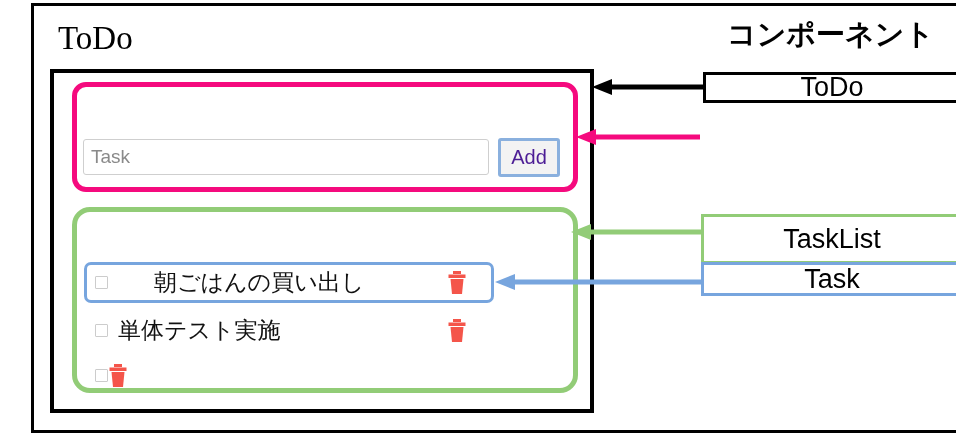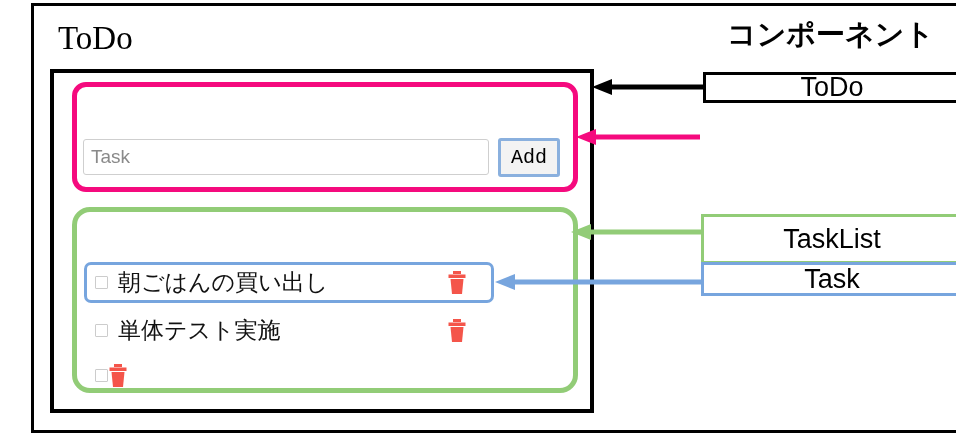--- a/index.html
+++ b/index.html
@@ -96,23 +96,23 @@
   #add-button {
     position: absolute;
     left: 470px;
     top: 138px;
     width: 62px;
     height: 39px;
     border: 3px solid #8AB0DE;
     border-radius: 3px;
     box-sizing: border-box;
     background: #f3f3f3;
-    font-family: Liberation Mono, monospace;
+    font-family: Liberation Sans, sans-serif;
     font-size: 20px;
-    color: #000000;
+    color: #4c1d95;
     display: flex;
     align-items: center;
     justify-content: center;
     cursor: pointer;
     padding: 0;
   }
 
   
   #tasklist-panel {
     position: absolute;
@@ -142,20 +142,21 @@
     height: 41px;
     box-sizing: border-box;
     display: flex;
     align-items: center;
     border: 3px solid transparent;
     border-radius: 7px;
     background: transparent;
   }
   .task-row.highlighted {
     border-color: #77A5DE;
+    gap: 36px;
   }
   .task-checkbox {
     width: 13px;
     height: 13px;
     min-width: 13px;
     border: 1px solid #cccccc;
     background: #ffffff;
     box-sizing: border-box;
     margin-left: 8px;
     border-radius: 1px;

